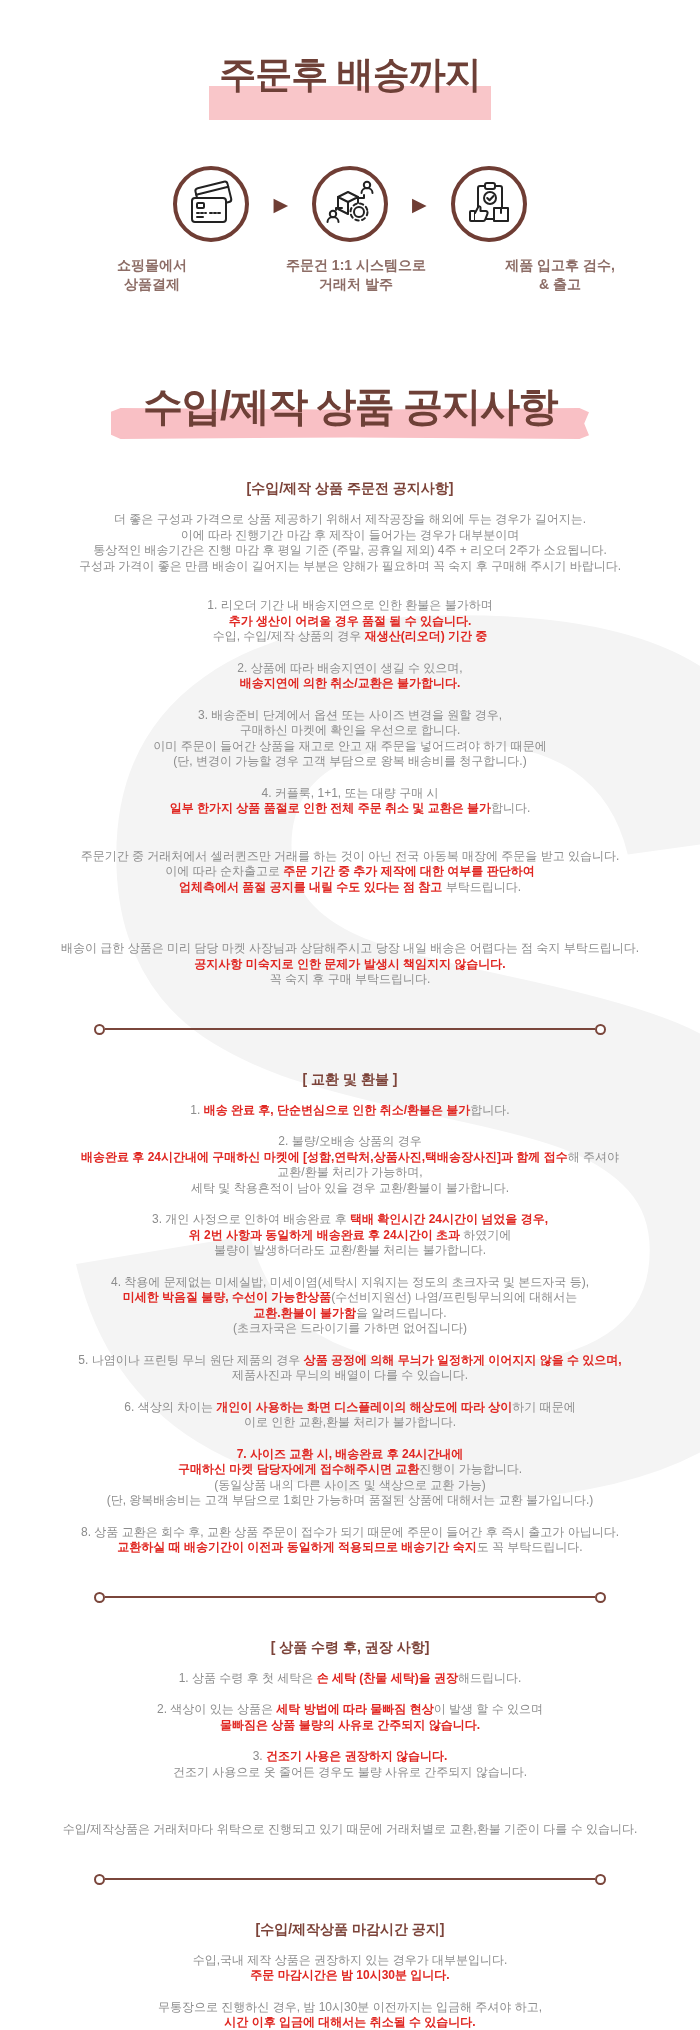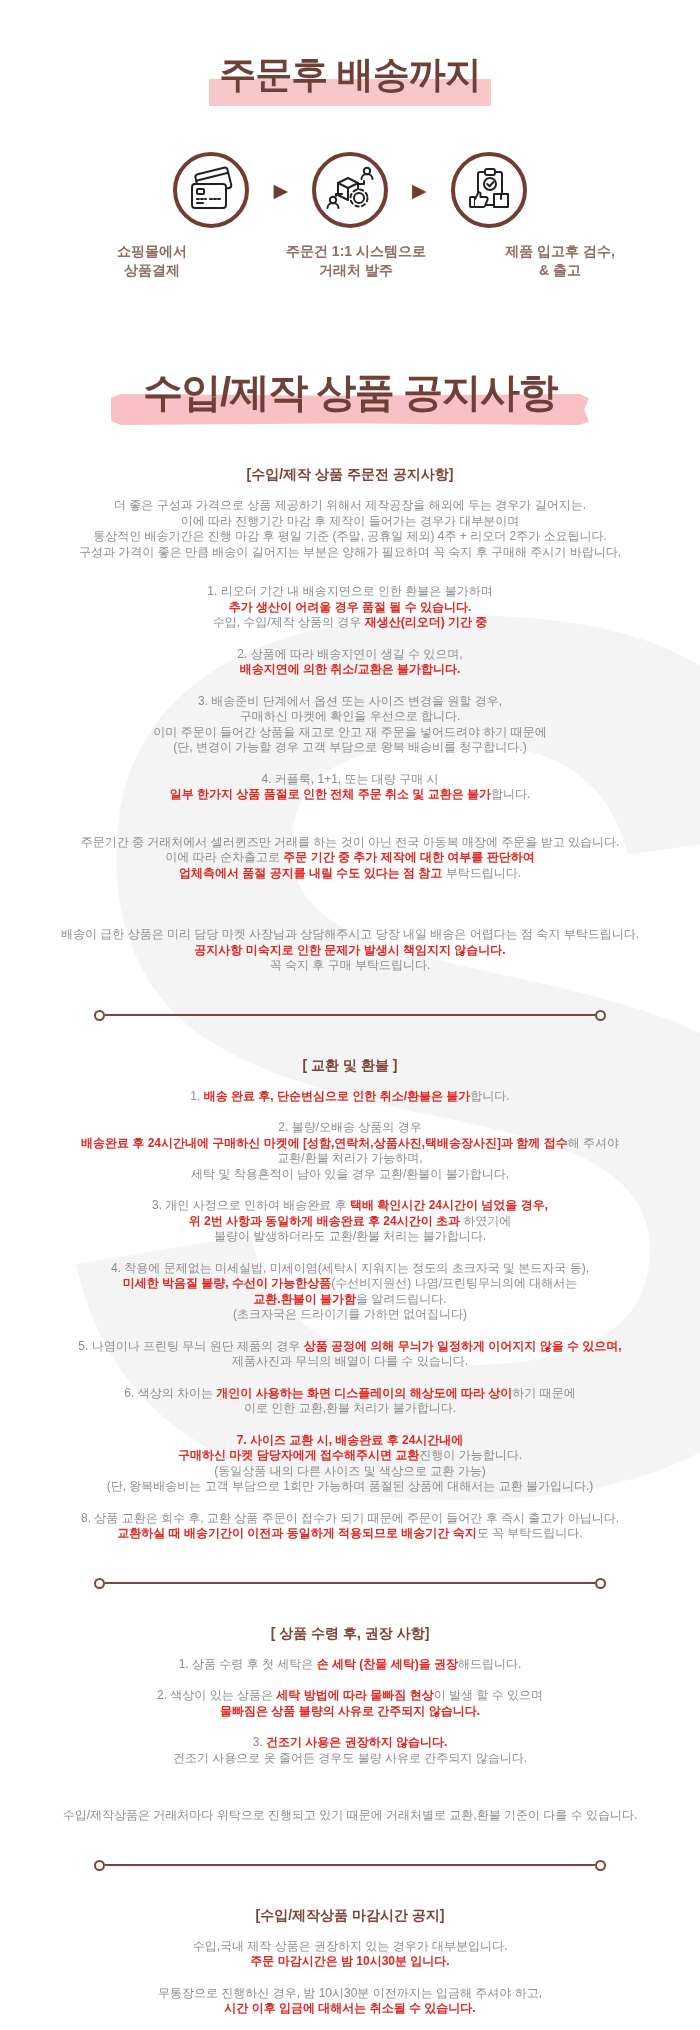--- a/index.html
+++ b/index.html
@@ -25,21 +25,21 @@
   }
   .content{position:relative;z-index:1;}
 
   
   .flow-title-wrap{padding-top:50px;}
   .flow-title{
     display:inline-block;
     font-size:37px;font-weight:700;
     color:#6e4037;
     letter-spacing:-1px;
-    padding:0 10px 6px 10px;
+    padding:0 10px 20px 10px;
     background:linear-gradient(to bottom, transparent 52%, #f9c6c9 52%);
   }
   .flow-row{
     margin-top:46px;
     display:flex;align-items:center;justify-content:center;
     gap:24px;
   }
   .step-circle{
     width:76px;height:76px;
     border:4px solid #6f3d34;

